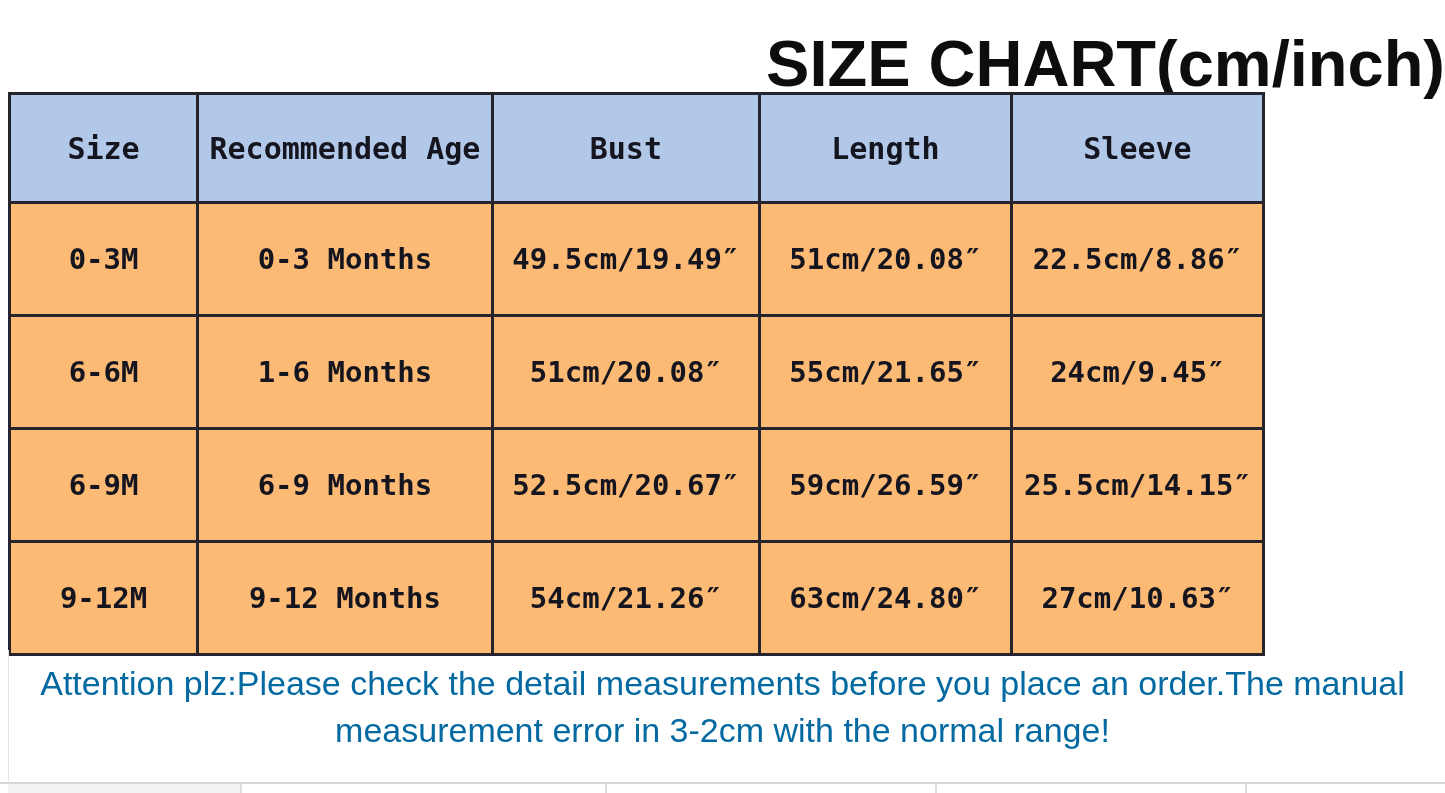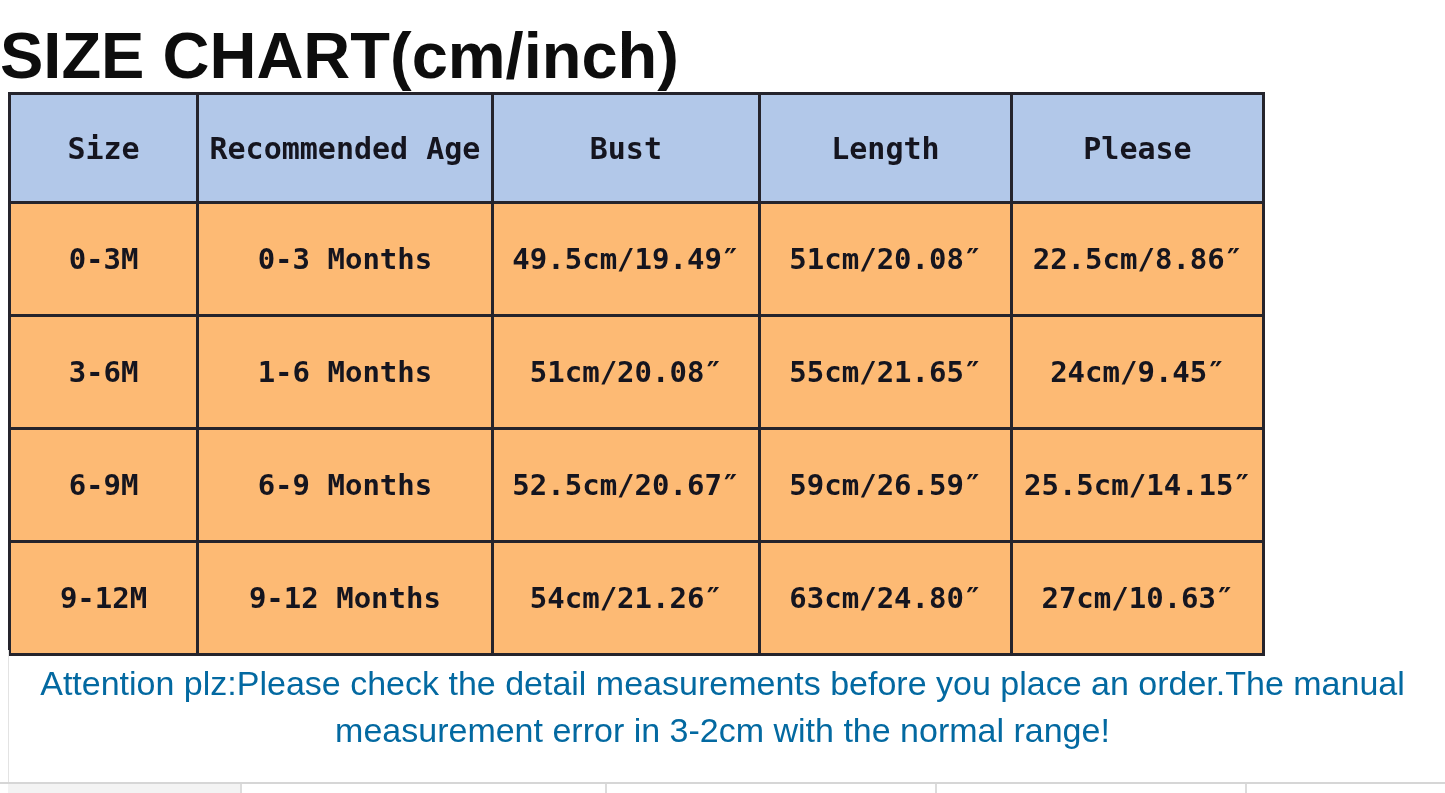--- a/index.html
+++ b/index.html
@@ -10,23 +10,23 @@
   .page {
     position: relative;
     width: 1445px;
     height: 793px;
     background: #ffffff;
     overflow: hidden;
     font-family: "DejaVu Sans Mono", monospace;
   }
   .title {
     margin: 0;
-    padding-top: 16px;
+    padding-top: 24px;
     height: 82px;
-    text-align: left;
+    text-align: right;
     font-family: "Liberation Sans", sans-serif;
     font-weight: bold;
     font-size: 65px;
     line-height: 80px;
     color: #0d0d0d;
     letter-spacing: 0px;
   }
   table.size-table {
     position: absolute;
     left: 8px;
@@ -112,33 +112,33 @@
         <col style="width: 21.3%;">
         <col style="width: 20.1%;">
         <col style="width: 20.1%;">
       </colgroup>
     <thead>
       <tr id="header-row">
           <th>Size</th>
           <th>Recommended Age</th>
           <th>Bust</th>
           <th>Length</th>
-          <th>Please</th>
+          <th>Sleeve</th>
         </tr>
     </thead>
     <tbody id="table-body">
         <tr>
           <td>0-3M</td>
           <td>0-3 Months</td>
           <td>49.5cm/19.49″</td>
           <td>51cm/20.08″</td>
           <td>22.5cm/8.86″</td>
         </tr>
         <tr>
-          <td>3-6M</td>
+          <td>6-6M</td>
           <td>1-6 Months</td>
           <td>51cm/20.08″</td>
           <td>55cm/21.65″</td>
           <td>24cm/9.45″</td>
         </tr>
         <tr>
           <td>6-9M</td>
           <td>6-9 Months</td>
           <td>52.5cm/20.67″</td>
           <td>59cm/26.59″</td>

